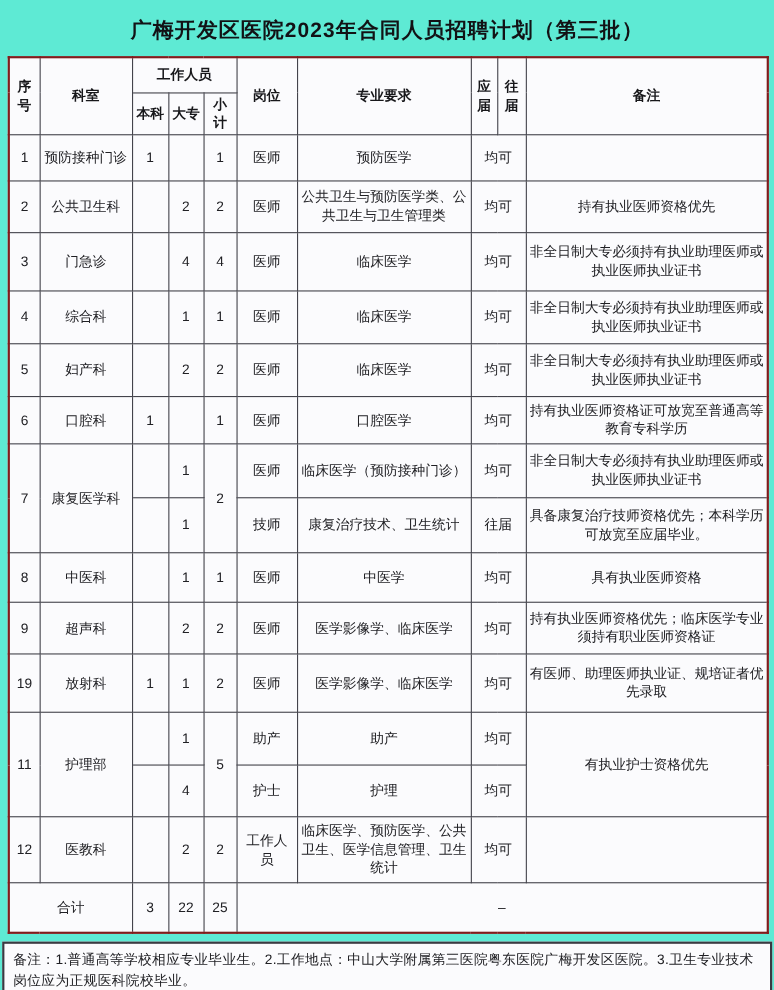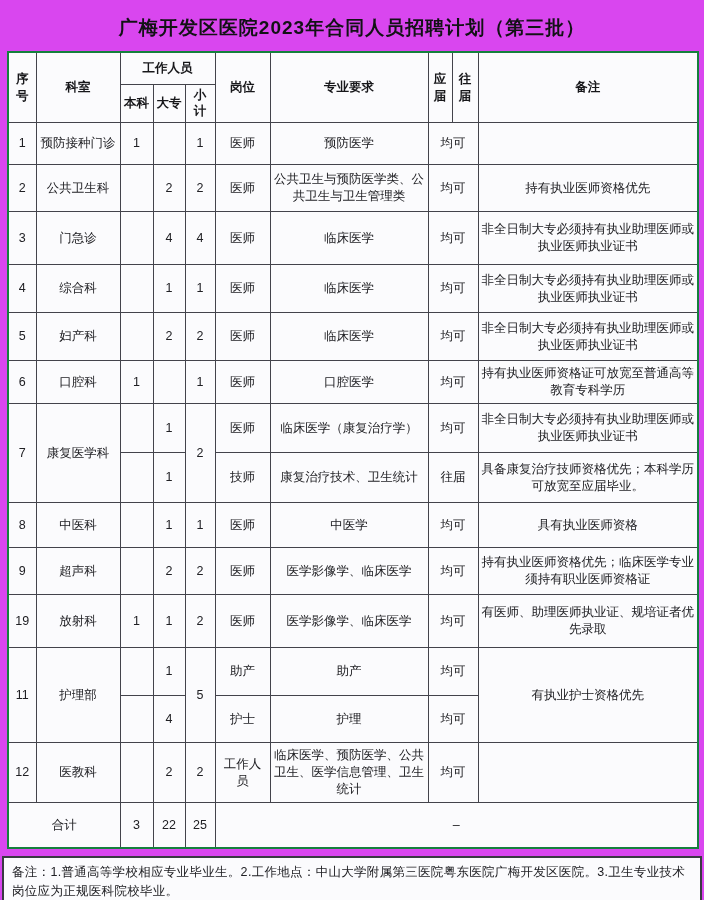--- a/index.html
+++ b/index.html
@@ -1,20 +1,20 @@
 <!DOCTYPE html>
 <html><head>
 <meta charset="utf-8">
 <style>
   * { margin: 0; padding: 0; box-sizing: border-box; }
   html, body { background: #dfe2e9; }
   .page {
     position: relative;
     width: 704px; height: 900px;
-    background: #d946ef;
+    background: #5eead4;
     font-family: "Liberation Sans", "DejaVu Sans", sans-serif;
     color: #1d1d20;
     overflow: hidden;
   }
   .title {
     padding-top: 15px;
     text-align: center;
     font-size: 19px;
     font-weight: bold;
     letter-spacing: 1px;
@@ -30,21 +30,21 @@
   table.plan th, table.plan td {
     border: 1px solid #43434b;
     font-size: 12.5px;
     text-align: center;
     vertical-align: middle;
     padding: 2px 3px;
     line-height: 1.35;
     color: #202024;
     word-break: break-all;
   }
-  table.plan { border: 2px solid #15803d; }
+  table.plan { border: 2px solid #7f1d1d; }
   table.plan th { font-weight: bold; color: #17171a; }
   td.remark { text-align: left; padding-left: 6px; padding-right: 4px; }
   .footnote {
     margin: 7px 2px 0 2px;
     border: 2px solid #3a3a42;
     background: #fbfbfd;
     font-size: 12.5px;
     line-height: 1.55;
     padding: 5px 8px 6px 8px;
     color: #202024;
@@ -160,21 +160,21 @@
       <td class="remark">持有执业医师资格证可放宽至普通高等教育专科学历</td>
     </tr>
 
     <tr style="height:49px">
       <td rowspan="2">7</td>
       <td rowspan="2">康复医学科</td>
       <td></td>
       <td>1</td>
       <td rowspan="2">2</td>
       <td>医师</td>
-      <td>临床医学（康复治疗学）</td>
+      <td>临床医学（预防接种门诊）</td>
       <td colspan="2">均可</td>
       <td class="remark">非全日制大专必须持有执业助理医师或执业医师执业证书</td>
     </tr>
     <tr style="height:50px">
       <td></td>
       <td>1</td>
       <td>技师</td>
       <td>康复治疗技术、卫生统计</td>
       <td colspan="2">往届</td>
       <td class="remark">具备康复治疗技师资格优先；本科学历可放宽至应届毕业。</td>

